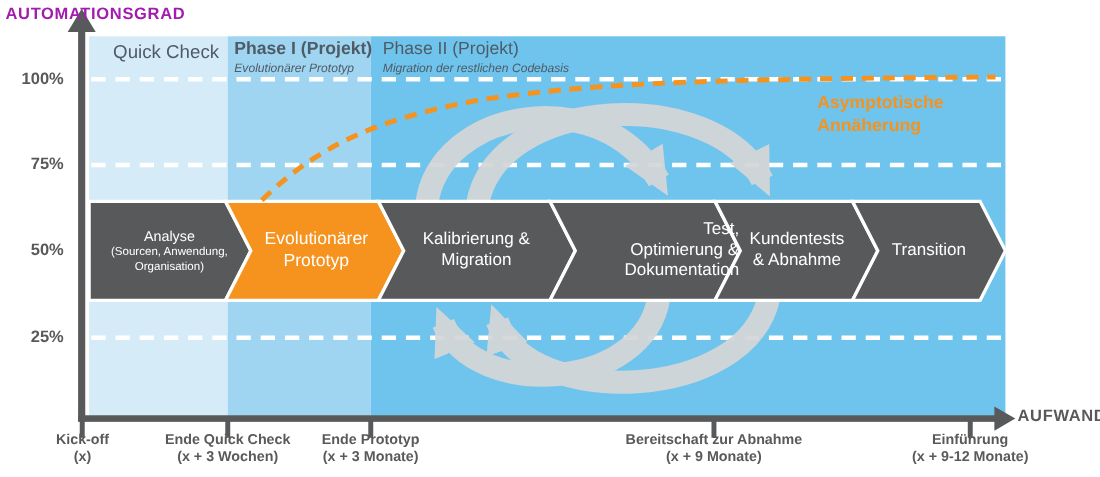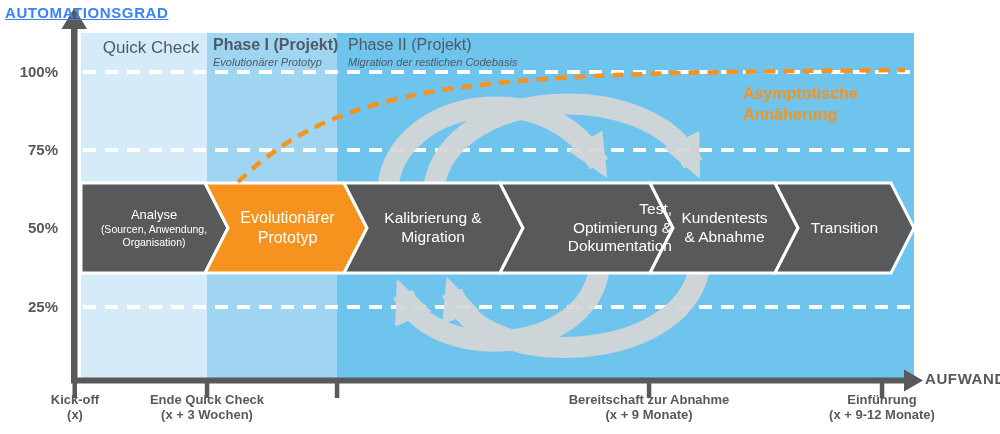--- a/index.html
+++ b/index.html
@@ -2,21 +2,21 @@
 <html><head>
 <meta charset="utf-8">
 <style>
   html,body{margin:0;padding:0;background:#ffffff;}
   .canvas{
     position:relative;width:1000px;height:434px;overflow:hidden;
     font-family:"Liberation Sans", sans-serif;background:#ffffff;
   }
   .abs{position:absolute;}
   svg{display:block;}
-  .yaxis-title{left:5px;top:4px;font-size:15px;font-weight:bold;color:#3b82f6;letter-spacing:.6px;text-decoration:underline;}
+  .yaxis-title{left:5px;top:4px;font-size:15px;font-weight:bold;color:#a21caf;letter-spacing:.6px;}
   .xaxis-title{left:925px;top:370px;font-size:15px;font-weight:bold;color:#58595B;letter-spacing:.6px;}
   .ytick{width:42px;text-align:right;font-size:15px;font-weight:bold;color:#58595B;}
   .phase-title{font-size:16px;color:#4E5B66;}
   .phase-title.qc{left:81px;top:38px;width:140px;text-align:center;font-size:17px;}
   .phase-sub{font-size:11px;font-style:italic;color:#4E5B66;}
   .chev-label{
     top:183px;height:90px;display:flex;flex-direction:column;justify-content:center;
     align-items:center;text-align:center;color:#ffffff;font-size:15.5px;line-height:1.22;
   }
   .chev-label .big{font-size:13px;}
@@ -123,20 +123,24 @@
   </div>
 
   <div class="abs milestone" style="left:-25px;">
     <div>Kick-off</div>
     <div>(x)</div>
   </div>
   <div class="abs milestone" style="left:107px;">
     <div>Ende Quick Check</div>
     <div>(x + 3 Wochen)</div>
   </div>
+  <div class="abs milestone" style="left:237px;">
+    <div>Ende Prototyp</div>
+    <div>(x + 3 Monate)</div>
+  </div>
   <div class="abs milestone" style="left:549px;">
     <div>Bereitschaft zur Abnahme</div>
     <div>(x + 9 Monate)</div>
   </div>
   <div class="abs milestone" style="left:782px;">
     <div>Einführung</div>
     <div>(x + 9-12 Monate)</div>
   </div>
 
 </div>

